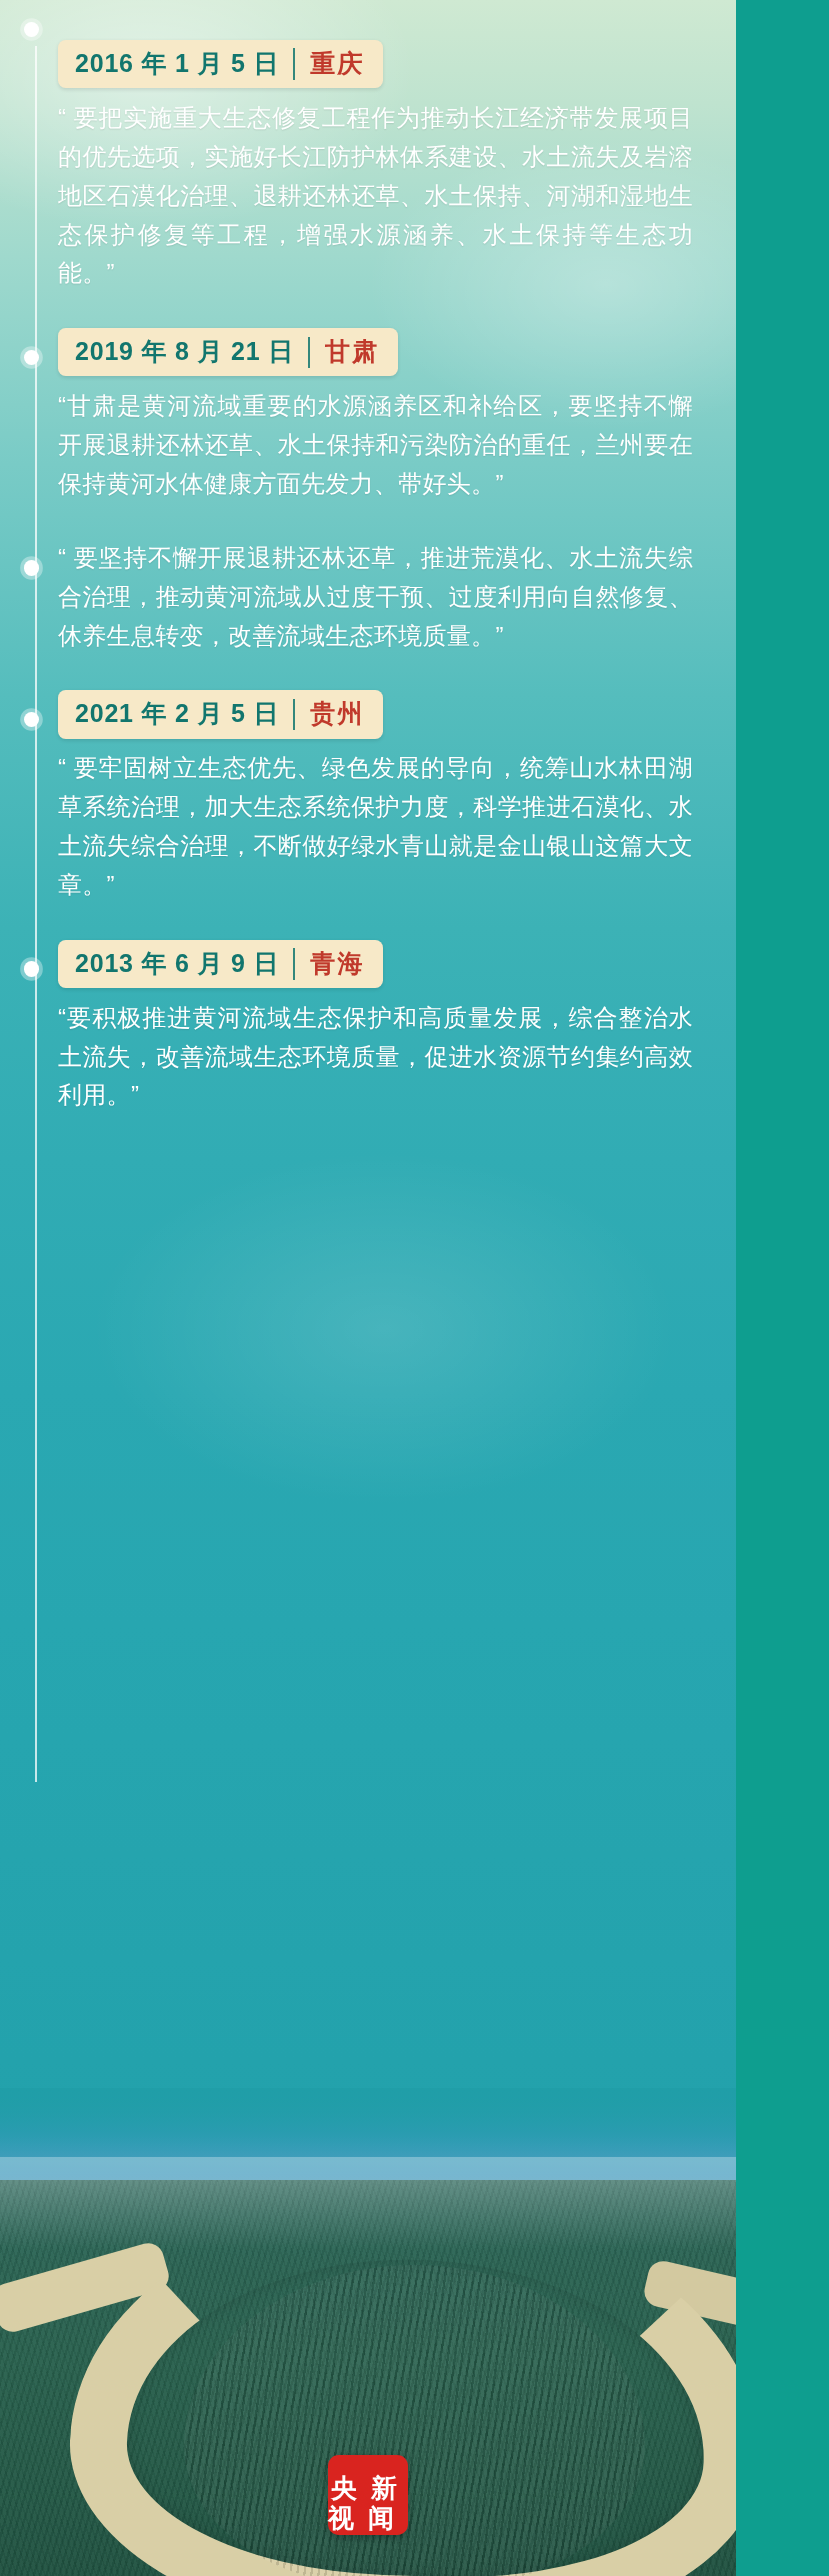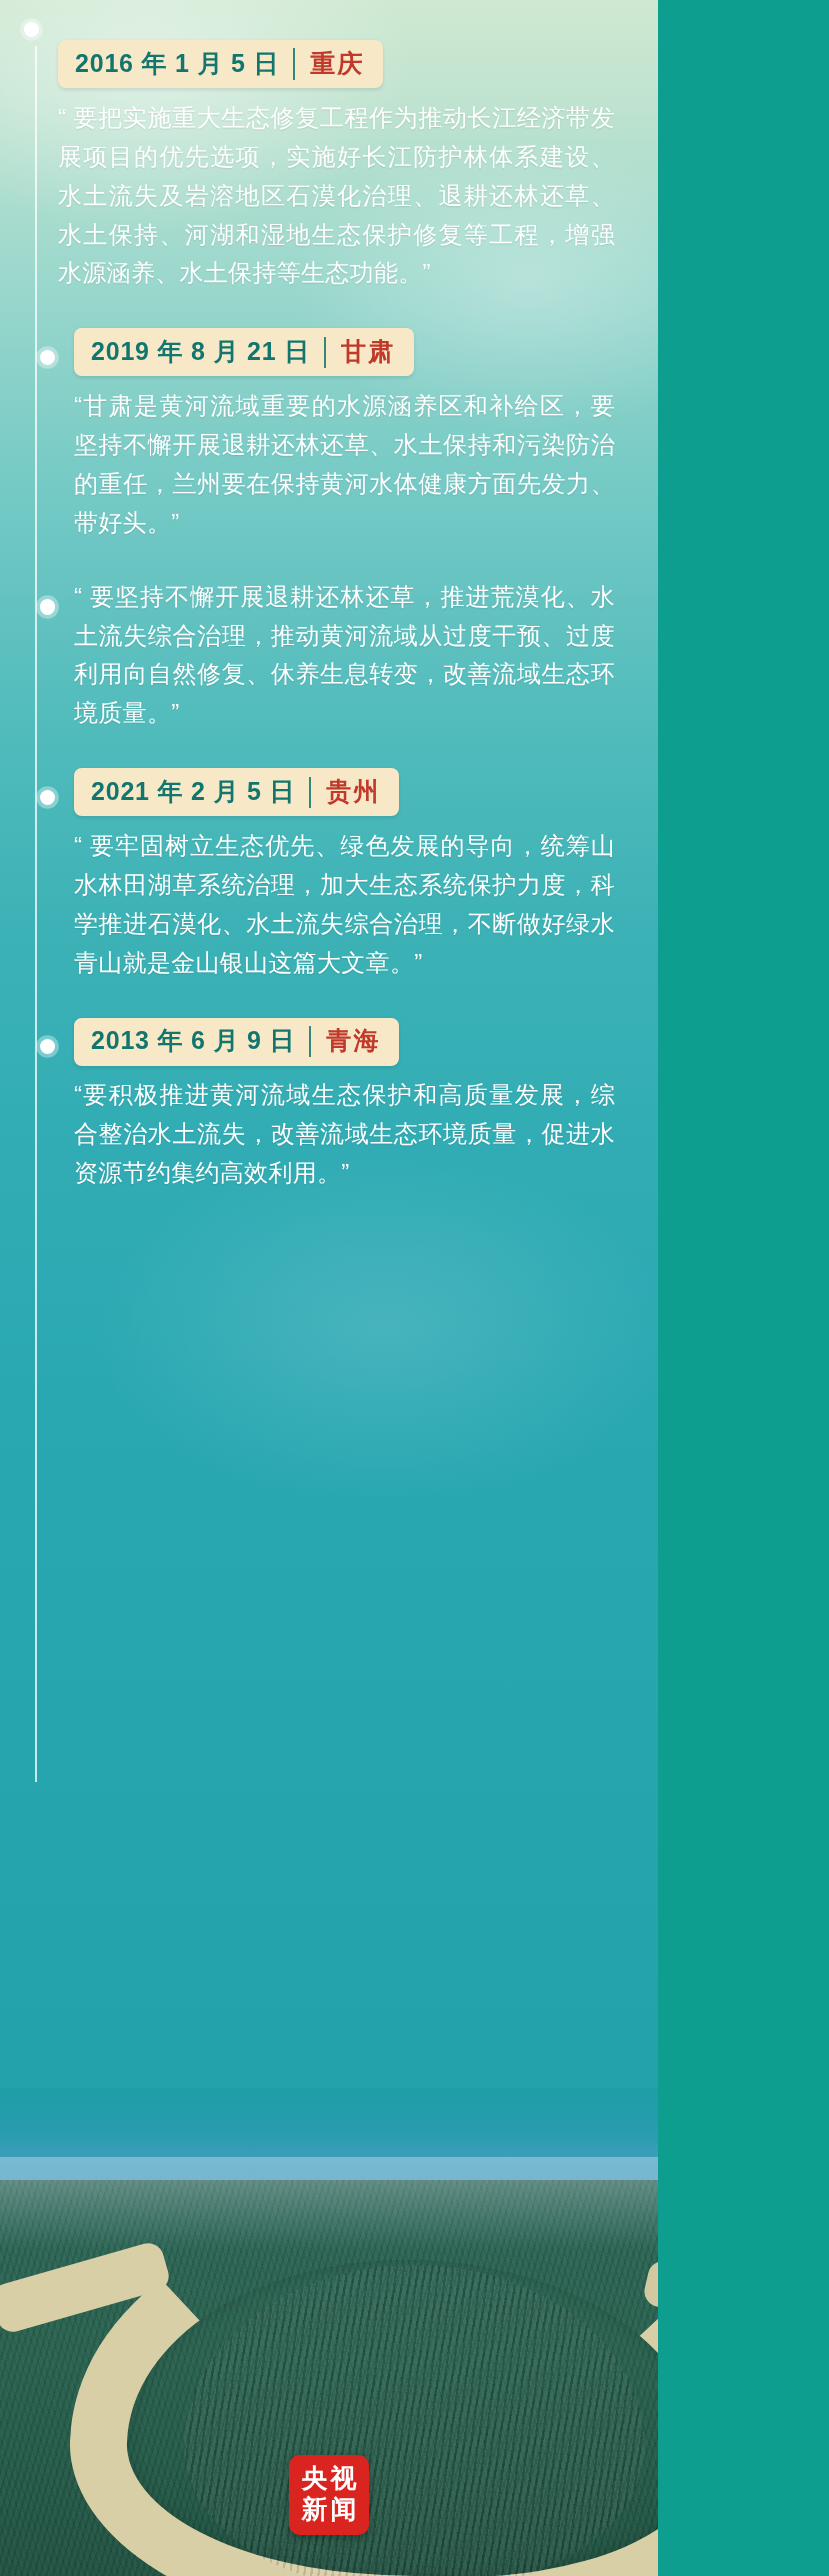--- a/index.html
+++ b/index.html
@@ -8,21 +8,21 @@
   }
   body {
     width: 829px;
     height: 2576px;
     font-family: "Liberation Sans", "DejaVu Sans", sans-serif;
     background: #0e9e8f;
     overflow: hidden;
   }
   .poster {
     position: relative;
-    width: 658px;
+    width: 736px;
     height: 2576px;
     background: linear-gradient(180deg,
         #cfe9d2 0%,
         #bfe3cf 4%,
         #9fd9cd 10%,
         #79cbc6 18%,
         #55bdbd 27%,
         #3cb2b6 36%,
         #31acb4 45%,
         #2aa8b2 54%,
@@ -114,21 +114,21 @@
   .quote {
     color: #ffffff;
     font-size: 24px;
     line-height: 1.62;
     letter-spacing: 0.3px;
     text-align: justify;
     margin: 0;
     text-shadow: 0 0.8px 1.5px rgba(0,0,0,0.10);
     max-width: 691px;
   }
-  .entry + .entry { margin-top: 35px; margin-left: 16px; }
+  .entry + .entry { margin-top: 35px; }
   .entry:first-of-type { padding-top: 40px; }
 
   
   .photo {
     position: absolute;
     left: 0;
     bottom: 0;
     width: 829px;
     height: 488px;
     overflow: hidden;
@@ -219,22 +219,22 @@
   .logo {
     position: absolute;
     left: 50%;
     transform: translateX(-50%);
     bottom: 41px;
     width: 80px;
     height: 80px;
     border-radius: 10.8px;
     background: #d9241f;
     display: flex;
-    flex-direction: column;
-    align-items: center;
+    flex-direction: row;
+    align-items: flex-end;
     justify-content: center;
     color: #ffffff;
     font-size: 26px;
     line-height: 1.18;
     font-weight: 700;
     letter-spacing: 3.1px;
     box-shadow: 0 2.3px 7.7px rgba(0,0,0,0.25);
     font-family: "Liberation Serif", "DejaVu Serif", serif;
   }
   .logo span { display:block; text-indent: 3.1px; }

